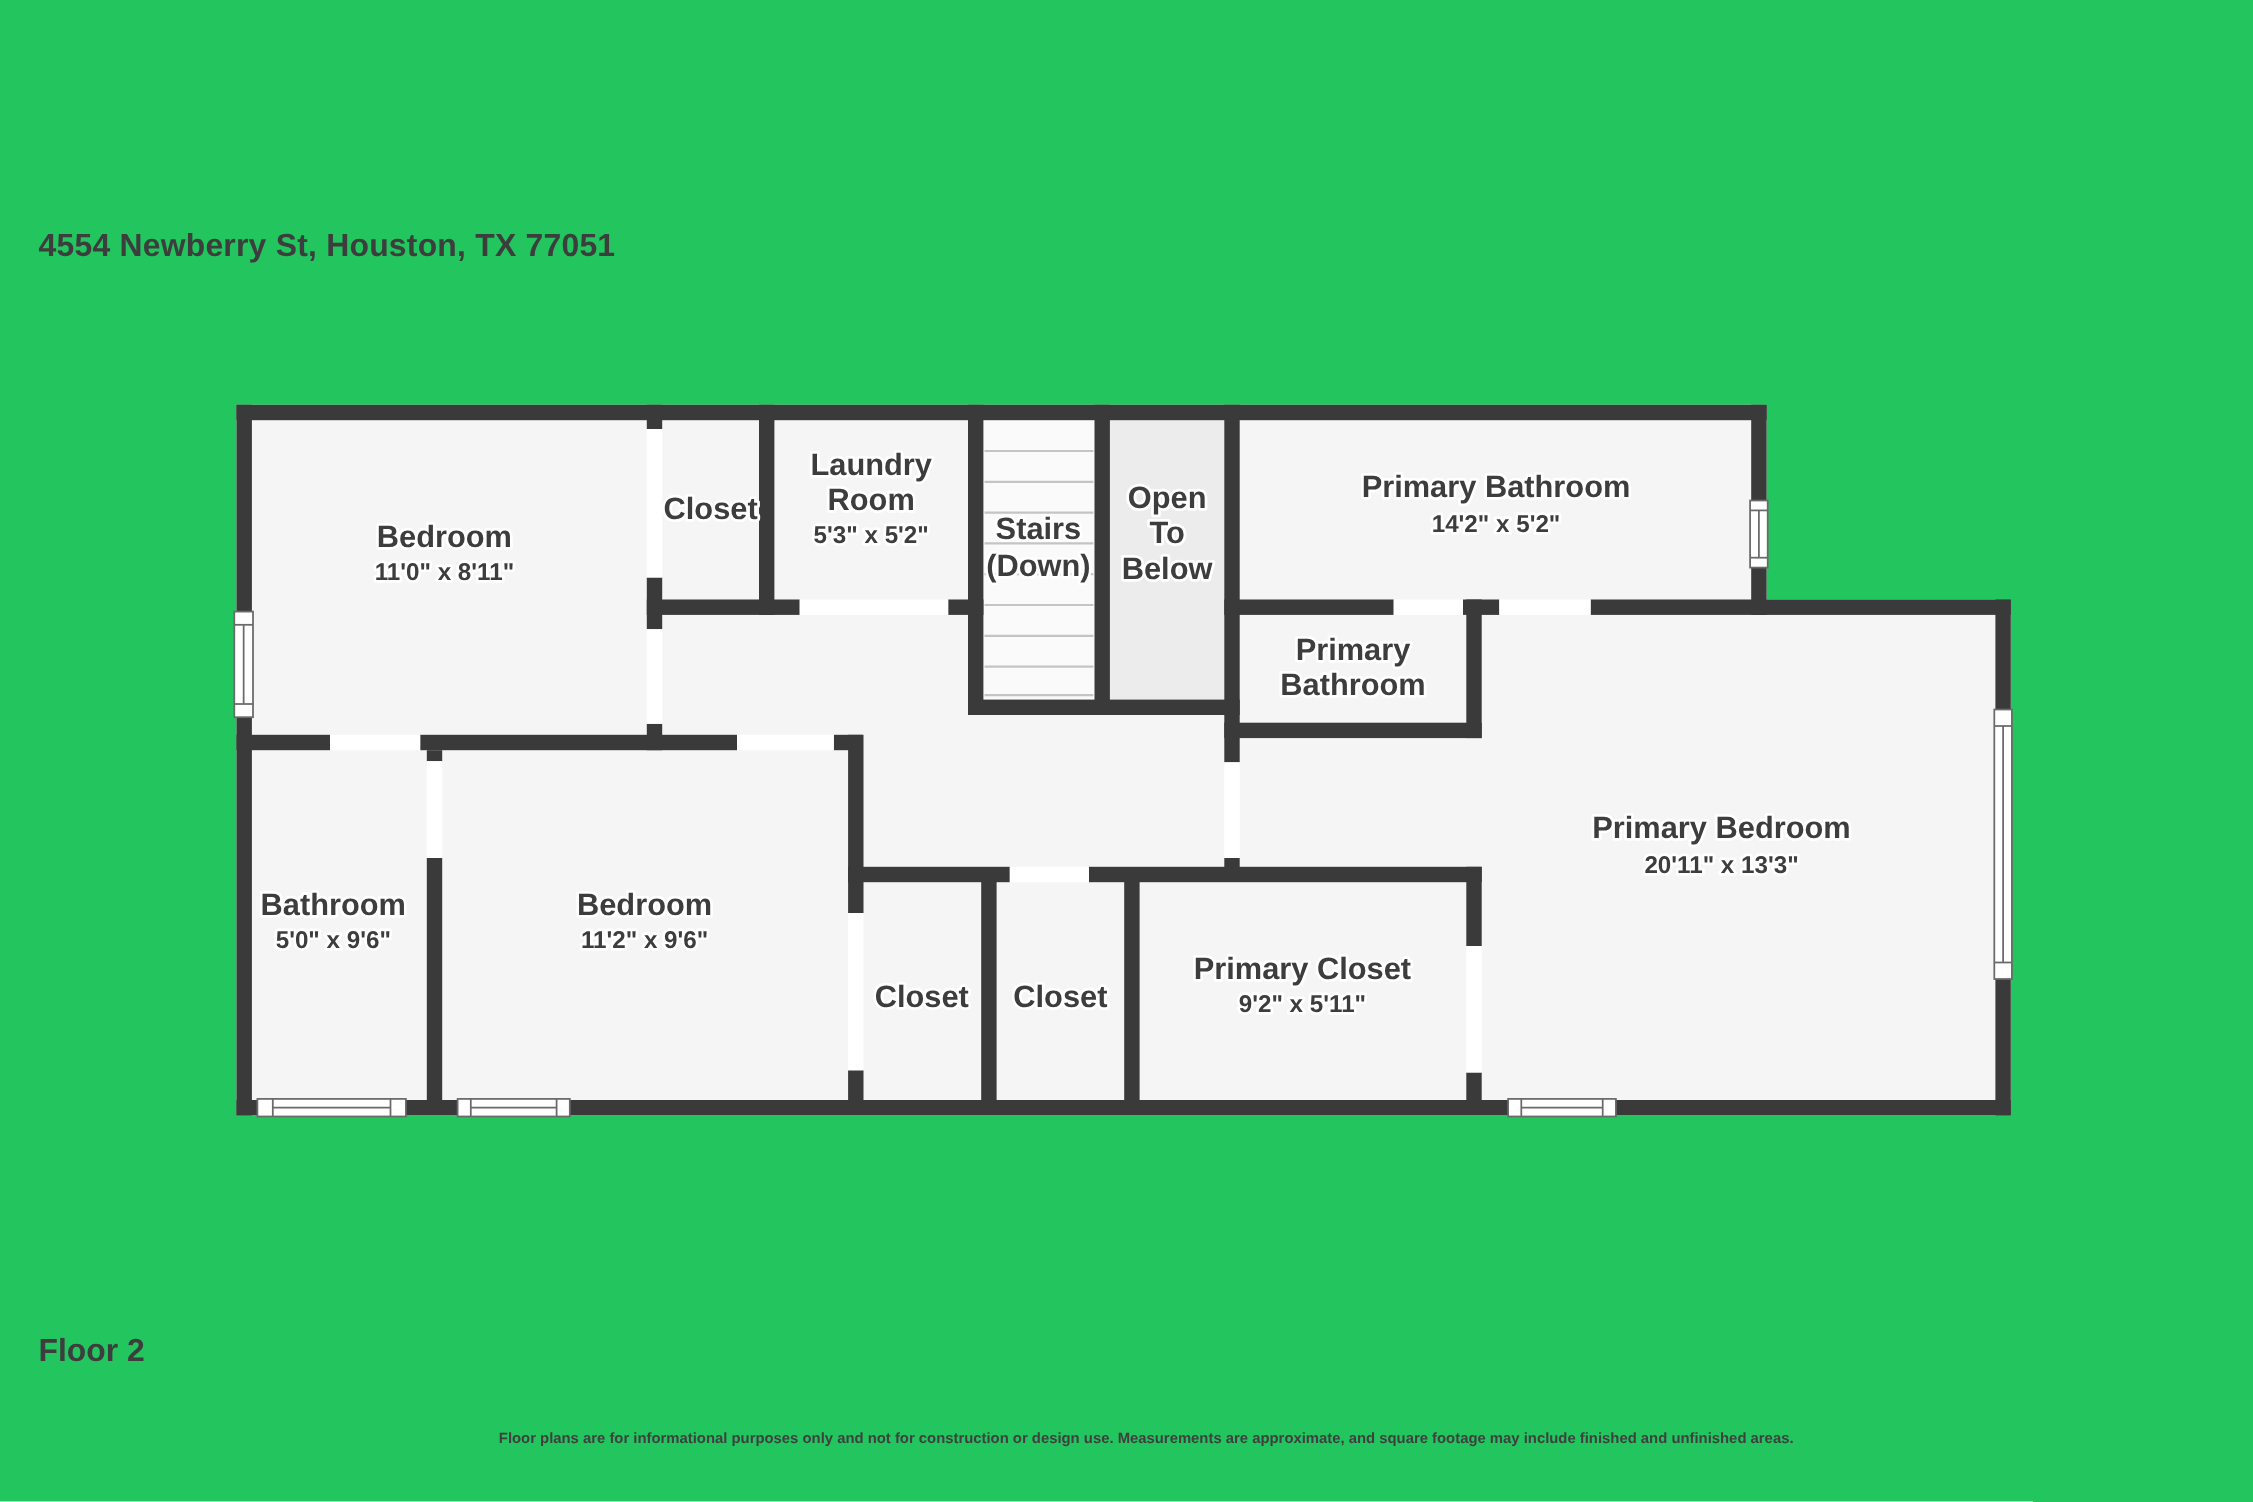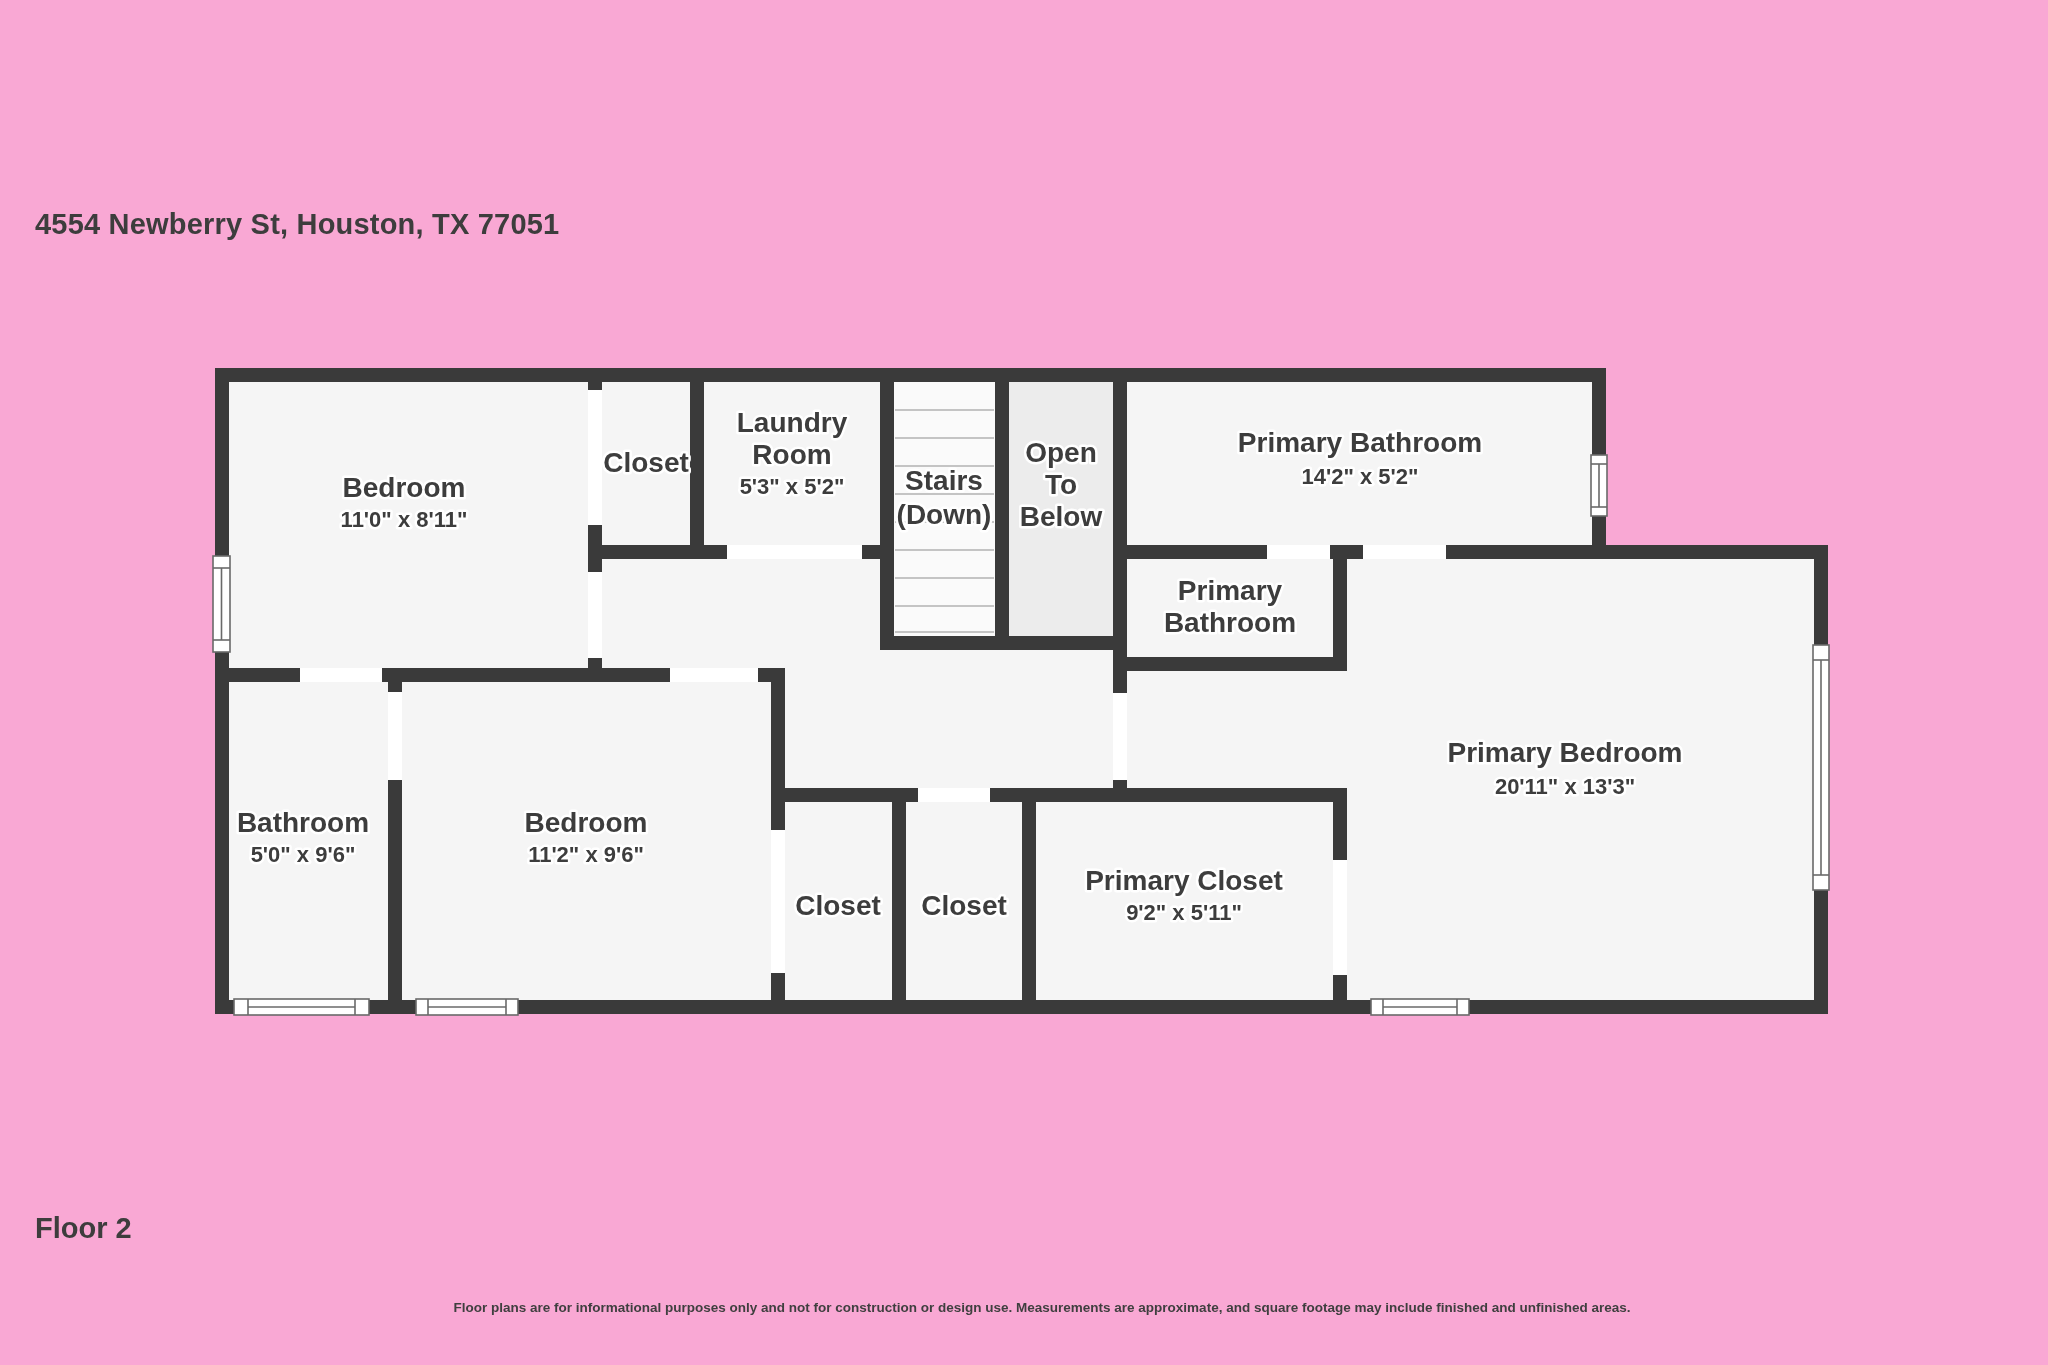--- a/index.html
+++ b/index.html
@@ -1,20 +1,20 @@
 <!DOCTYPE html>
 <html><head>
 <meta charset="utf-8">
 <style>
   html,body{margin:0;padding:0;background:#ffffff;}
   .page{
     position:relative;
     width:2048px;
     height:1365px;
-    background:#f9a8d4;
+    background:#22c55e;
     font-family:"Liberation Sans","DejaVu Sans",sans-serif;
     overflow:hidden;
   }
   .address{
     position:absolute;
     left:35px;
     top:208px;
     font-size:29px;
     font-weight:700;
     color:#3d3d3d;

